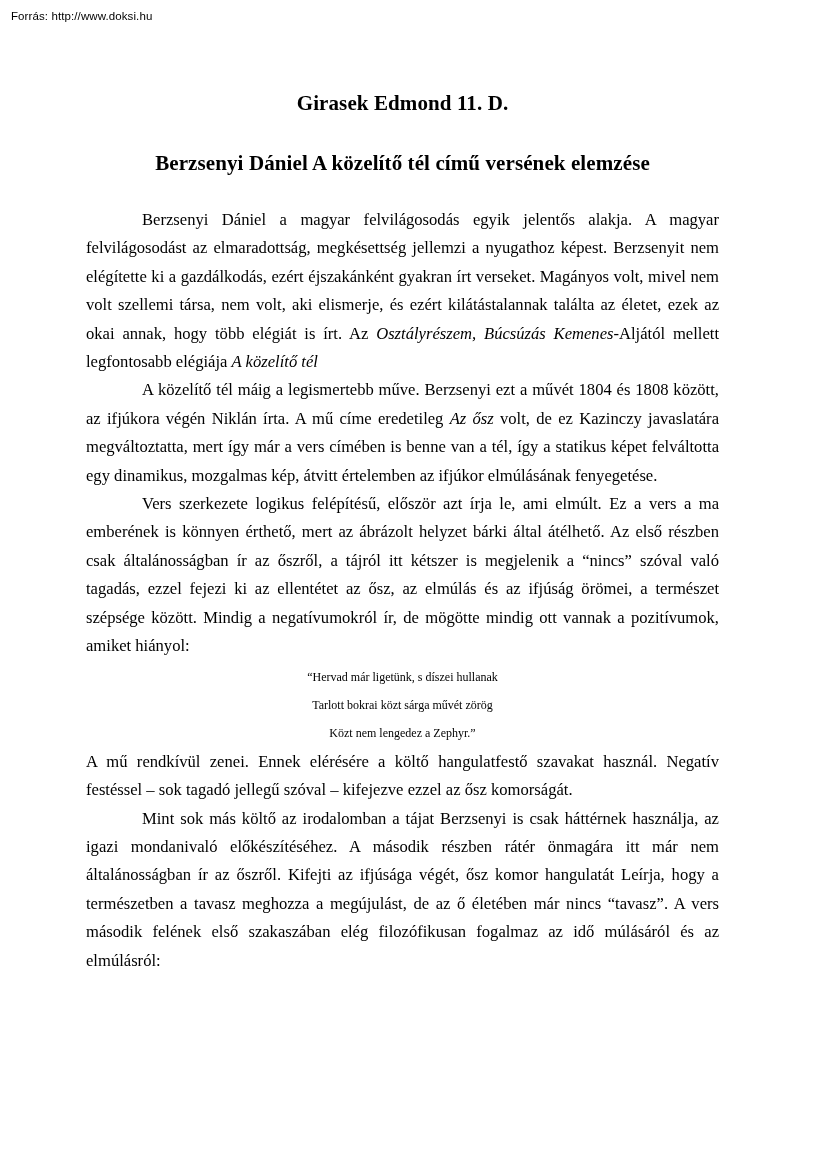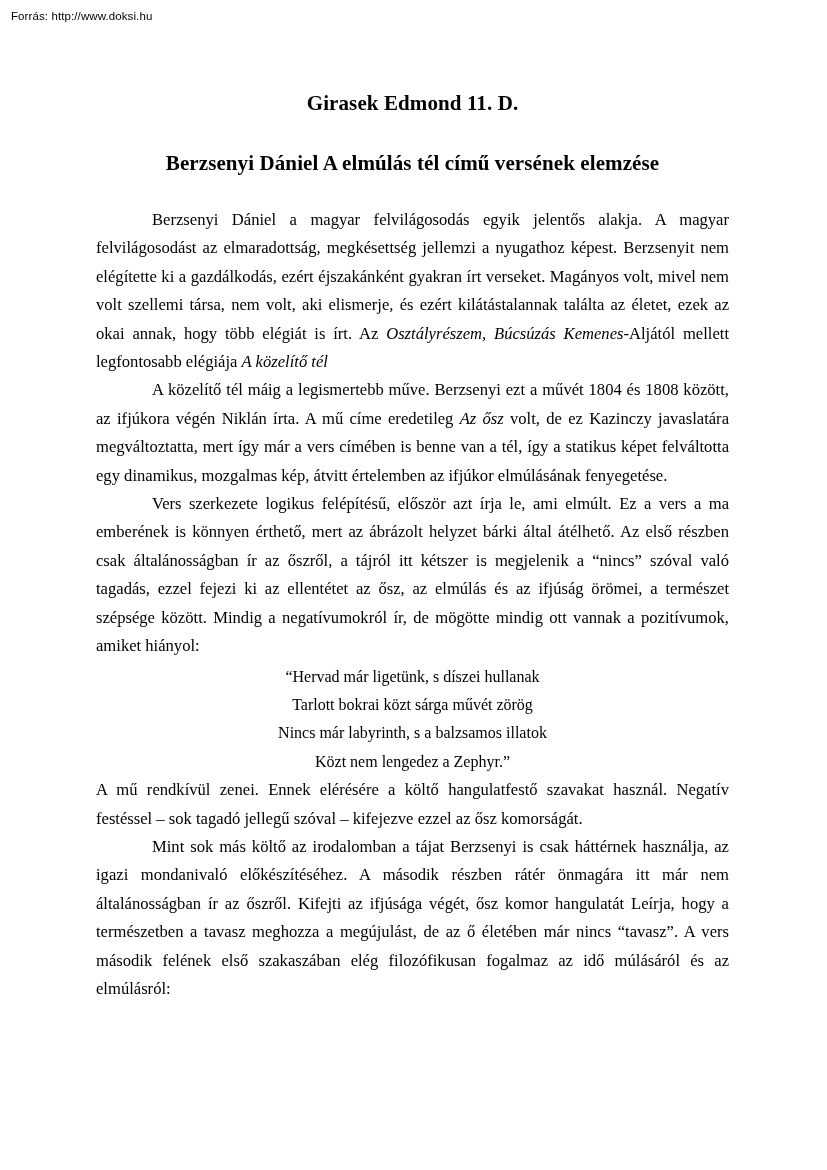--- a/index.html
+++ b/index.html
@@ -28,21 +28,21 @@
     font-family: "Liberation Sans", "DejaVu Sans", sans-serif;
     font-size: 11.5px;
     line-height: 14px;
     color: #000000;
     letter-spacing: 0.1px;
     white-space: nowrap;
   }
   .content {
     position: absolute;
     top: 88px;
-    left: 96px;
+    left: 86px;
     width: 633px;
   }
   h1.doc-title {
     font-size: 21px;
     font-weight: bold;
     text-align: center;
     margin: 0 0 0 0;
     padding: 0;
     line-height: 30px;
     letter-spacing: 0.1px;
@@ -74,53 +74,52 @@
     font-family: Liberation Serif, serif;
   }
   p.body-par em {
     font-style: italic;
   }
   .poem {
     margin: 0;
     padding: 0;
   }
   .poem-line {
-    font-size: 16px;
+    font-size: 12px;
     line-height: 28.4px;
     text-align: center;
     margin: 0;
     padding: 0;
   }
   .poem-line.first-poem-line {
     margin-top: 2px;
   }
 </style>
 </head>
 <body>
 
 <div class="page">
 
   <div class="source-header">Forrás: http://www.doksi.hu</div>
 
   <div class="content">
 
     <h1 class="doc-title">Girasek Edmond 11. D.</h1>
 
-    <h2 class="doc-subtitle">Berzsenyi Dániel A elmúlás tél című versének elemzése</h2>
+    <h2 class="doc-subtitle">Berzsenyi Dániel A közelítő tél című versének elemzése</h2>
 
     <p class="body-par first-par"><span>Berzsenyi Dániel a magyar felvilágosodás egyik jelentős alakja. A magyar felvilágosodást az elmaradottság, megkésettség jellemzi a nyugathoz képest. Berzsenyit nem elégítette ki a gazdálkodás, ezért éjszakánként gyakran írt verseket. Magányos volt, mivel nem volt szellemi társa, nem volt, aki elismerje, és ezért kilátástalannak találta az életet, ezek az okai annak, hogy több elégiát is írt. Az </span><em>Osztályrészem, Búcsúzás Kemenes</em><span>-Aljától mellett legfontosabb elégiája </span><em>A közelítő tél</em></p>
 
     <p class="body-par"><span>A közelítő tél máig a legismertebb műve. Berzsenyi ezt a művét 1804 és 1808 között, az ifjúkora végén Niklán írta. A mű címe eredetileg </span><em>Az ősz</em><span> volt, de ez Kazinczy javaslatára megváltoztatta, mert így már a vers címében is benne van a tél, így a statikus képet felváltotta egy dinamikus, mozgalmas kép, átvitt értelemben az ifjúkor elmúlásának fenyegetése.</span></p>
 
     <p class="body-par">Vers szerkezete logikus felépítésű, először azt írja le, ami elmúlt. Ez a vers a ma emberének is könnyen érthető, mert az ábrázolt helyzet bárki által átélhető. Az első részben csak általánosságban ír az őszről, a tájról itt kétszer is megjelenik a “nincs” szóval való tagadás, ezzel fejezi ki az ellentétet az ősz, az elmúlás és az ifjúság örömei, a természet szépsége között. Mindig a negatívumokról ír, de mögötte mindig ott vannak a pozitívumok, amiket hiányol:</p>
 
     <div class="poem">
       <p class="poem-line first-poem-line">“Hervad már ligetünk, s díszei hullanak</p>
       <p class="poem-line">Tarlott bokrai közt sárga művét zörög</p>
-      <p class="poem-line">Nincs már labyrinth, s a balzsamos illatok</p>
       <p class="poem-line">Közt nem lengedez a Zephyr.”</p>
     </div>
 
     <p class="body-par no-indent"> A mű rendkívül zenei. Ennek elérésére a költő hangulatfestő szavakat használ. Negatív festéssel – sok tagadó jellegű szóval – kifejezve ezzel az ősz komorságát.</p>
 
     <p class="body-par">Mint sok más költő az irodalomban a tájat Berzsenyi is csak háttérnek használja, az igazi mondanivaló előkészítéséhez. A második részben rátér önmagára itt már nem általánosságban ír az őszről. Kifejti az ifjúsága végét, ősz komor hangulatát Leírja, hogy a természetben a tavasz meghozza a megújulást, de az ő életében már nincs “tavasz”. A vers második felének első szakaszában elég filozófikusan fogalmaz az idő múlásáról és az elmúlásról:</p>
 
   </div>
 </div>
 

